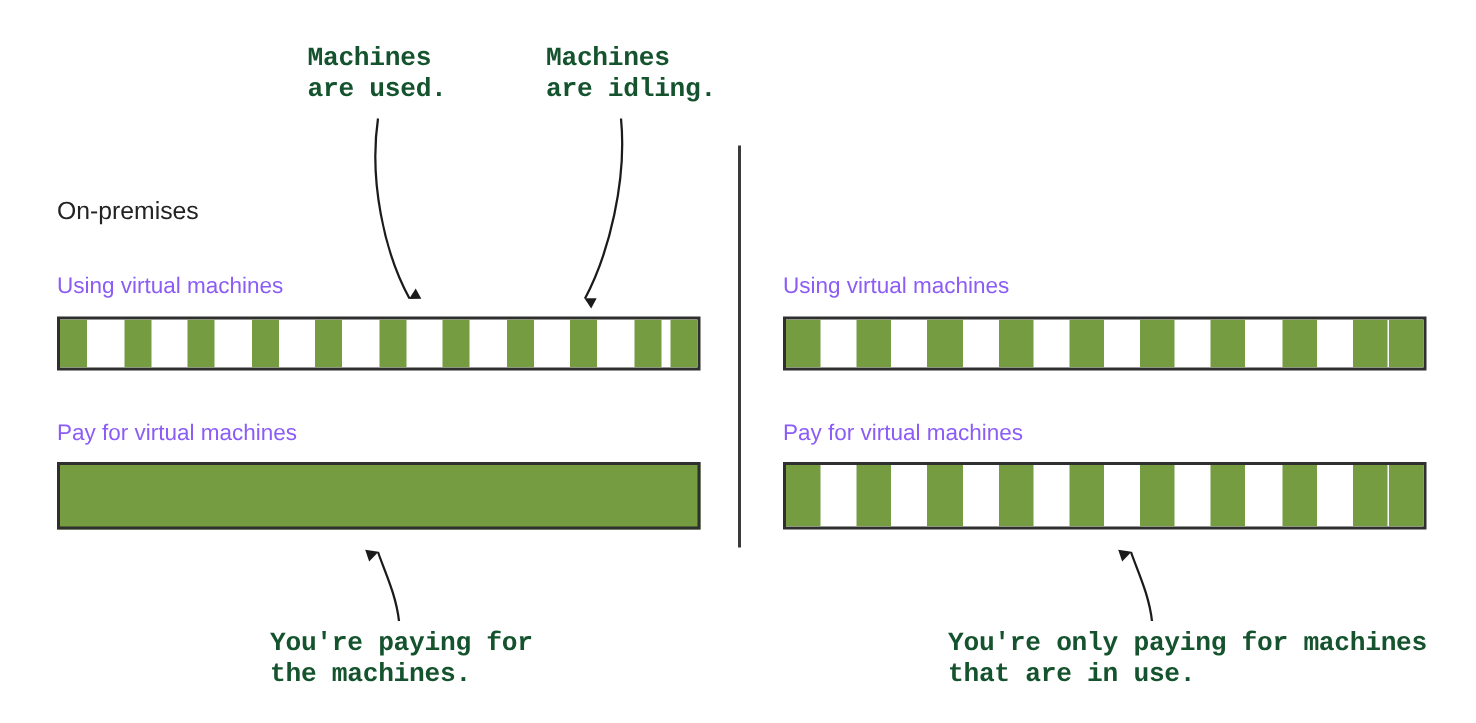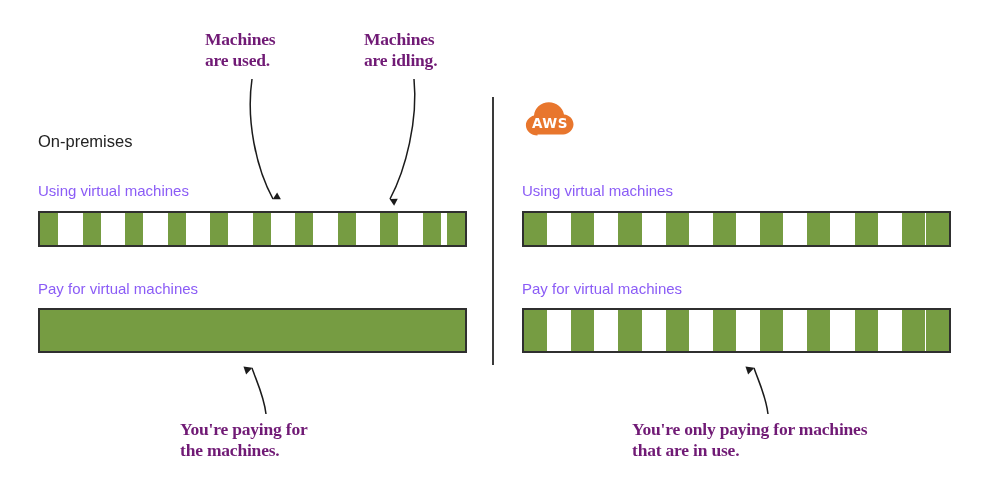--- a/index.html
+++ b/index.html
@@ -16,25 +16,25 @@
     position: relative;
     width: 984px;
     height: 482px;
     background: #ffffff;
     overflow: hidden;
   }
 
   
   .callout {
     position: absolute;
-    font-family: Liberation Serif, serif;
+    font-family: Liberation Mono, monospace;
     font-weight: bold;
     font-size: 17.5px;
     line-height: 21px;
-    color: #701a75;
+    color: #14532d;
     letter-spacing: -0.2px;
     white-space: pre-line;
   }
   .panel-title {
     position: absolute;
     font-family: "Liberation Sans", sans-serif;
     font-size: 16.5px;
     color: #232323;
     white-space: nowrap;
   }
@@ -123,26 +123,20 @@
       <div class="seg" style="left: 297.5px; width: 18.275px; background: rgb(118, 156, 66);"></div>
       <div class="seg" style="left: 340px; width: 18.275px; background: rgb(118, 156, 66);"></div>
       <div class="seg" style="left: 382.5px; width: 18.275px; background: rgb(118, 156, 66);"></div>
       <div class="seg" style="left: 406.725px; width: 18.275px; background: rgb(118, 156, 66);"></div>
     </div>
 
   <div class="row-label" style="left:38px; top:280px;">Pay for virtual machines</div>
 
   <div class="bar solid" style="left:38px; top:308px; width:429px; height:45px;"></div>
 
-  <div class="aws-logo" style="left:521px; top:97px;">
-    <svg viewBox="0 0 58 40" width="58" height="40" aria-hidden="true">
-      <path d="M16.5 38.5c-6.4 0-11.6-4.6-11.6-10.3 0-4.6 3.4-8.5 8.1-9.8C13.6 11.1 20 5.3 27.9 5.3c7.5 0 13.8 5.2 15.1 12.1 5.3.4 9.5 4.6 9.5 9.8 0 5.4-4.6 9.8-10.3 10.3-.4 0-.8.1-1.2.1H16.5z" fill="#e8762d"></path>
-      <text x="29" y="31" font-family="DejaVu Sans, sans-serif" font-size="13.5" font-weight="bold" fill="#ffffff" text-anchor="middle" letter-spacing="0.5">AWS</text>
-    </svg>
-  </div>
 
   <div class="row-label" style="left:522px; top:182px;">Using virtual machines</div>
 
   <div class="bar" id="right-top-bar" style="left:522px; top:211px; width:429px; height:36px;">
       <div class="seg" style="left: 0px; width: 23.1389px; background: rgb(118, 156, 66);"></div>
       <div class="seg" style="left: 47.2222px; width: 23.1389px; background: rgb(118, 156, 66);"></div>
       <div class="seg" style="left: 94.4444px; width: 23.1389px; background: rgb(118, 156, 66);"></div>
       <div class="seg" style="left: 141.667px; width: 23.1389px; background: rgb(118, 156, 66);"></div>
       <div class="seg" style="left: 188.889px; width: 23.1389px; background: rgb(118, 156, 66);"></div>
       <div class="seg" style="left: 236.111px; width: 23.1389px; background: rgb(118, 156, 66);"></div>

